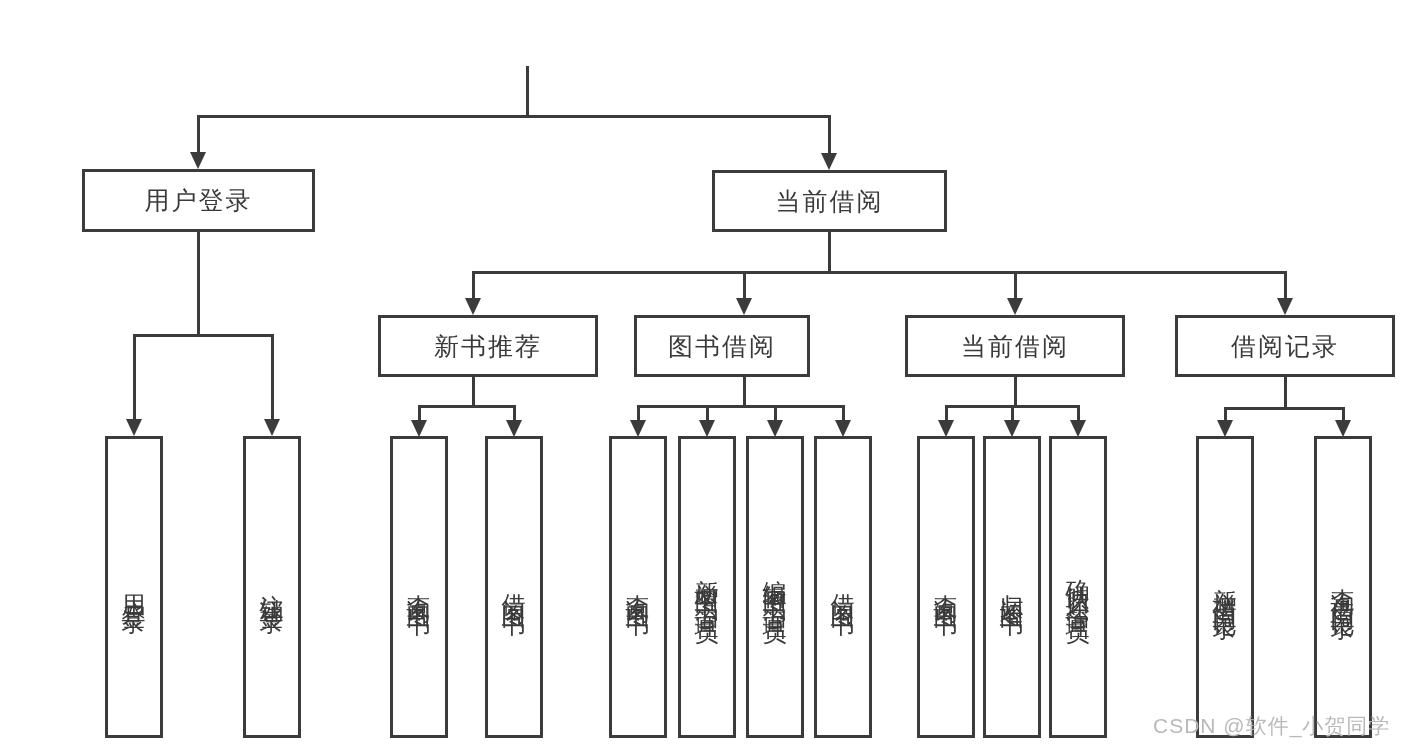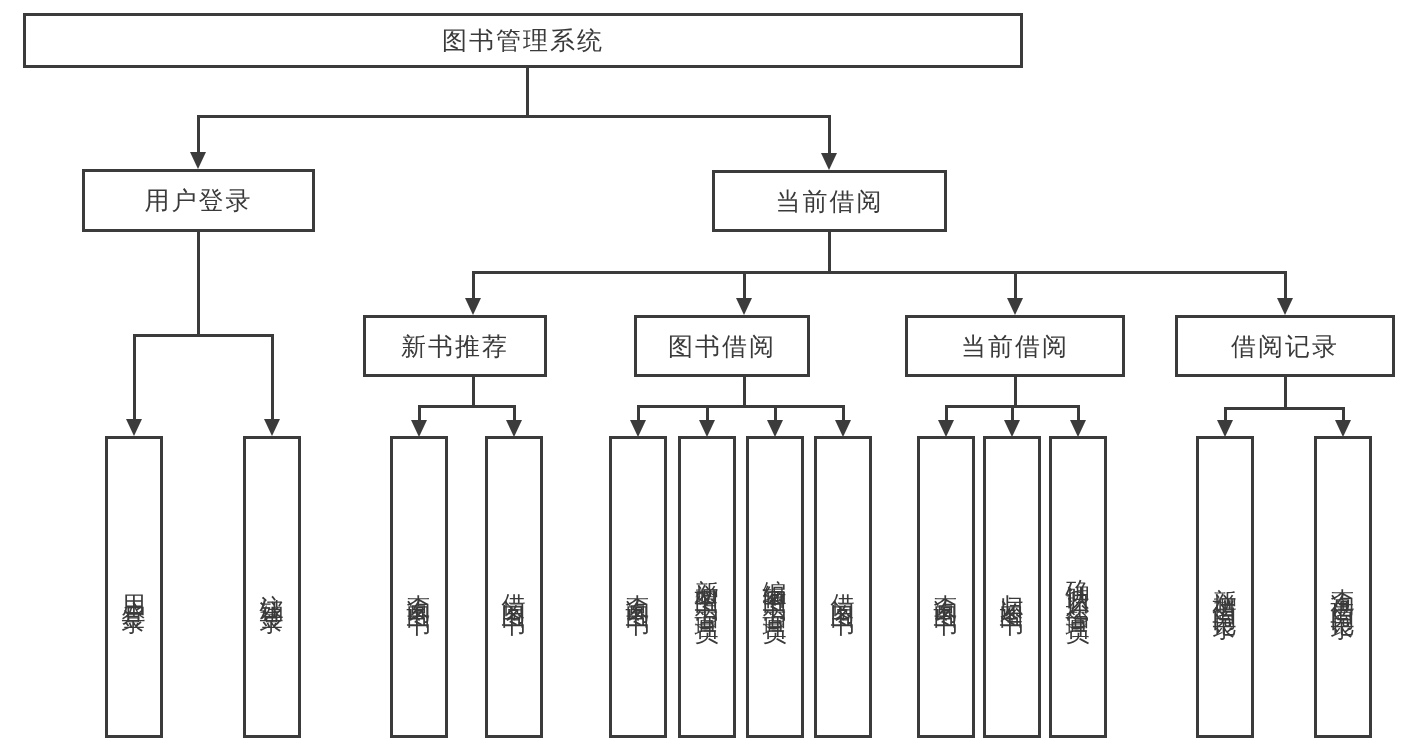--- a/index.html
+++ b/index.html
@@ -91,32 +91,29 @@
   <div class="vline" style="left:1077px;top:405px;height:18px"></div>
   <div class="arrow" style="left:1070px;top:420px"></div>
 
   <div class="vline" style="left:1284px;top:377px;height:33px"></div>
   <div class="hline" style="left:1224px;top:407px;width:121px"></div>
   <div class="vline" style="left:1224px;top:407px;height:16px"></div>
   <div class="arrow" style="left:1217px;top:420px"></div>
   <div class="vline" style="left:1342px;top:407px;height:16px"></div>
   <div class="arrow" style="left:1335px;top:420px"></div>
 
-  <div class="box h" style="left:23px;top:13px;width:1000px;height:55px">
-    <span class="lbl">图书管理系统</span>
-  </div>
 
   <div class="box h" style="left:82px;top:169px;width:233px;height:63px">
     <span class="lbl">用户登录</span>
   </div>
   <div class="box h" style="left:712px;top:170px;width:235px;height:62px">
     <span class="lbl">当前借阅</span>
   </div>
 
-  <div class="box h" style="left:363px;top:315px;width:184px;height:62px">
+  <div class="box h" style="left:378px;top:315px;width:220px;height:62px">
     <span class="lbl">新书推荐</span>
   </div>
   <div class="box h" style="left:634px;top:315px;width:176px;height:62px">
     <span class="lbl">图书借阅</span>
   </div>
   <div class="box h" style="left:1175px;top:315px;width:220px;height:62px">
     <span class="lbl">借阅记录</span>
   </div>
   <div class="box h" style="left:905px;top:315px;width:220px;height:62px">
     <span class="lbl">当前借阅</span>
@@ -159,14 +156,15 @@
     <span class="lbl">确认归还（管理员）</span>
   </div>
 
   <div class="box v" style="left:1196px;top:436px;width:58px;height:302px">
     <span class="lbl">新增借阅记录</span>
   </div>
   <div class="box v" style="left:1314px;top:436px;width:58px;height:302px">
     <span class="lbl">查询借阅记录</span>
   </div>
 
+  <div class="watermark">CSDN @软件_小贺同学</div>
 
 </div>
 
 </body></html>

